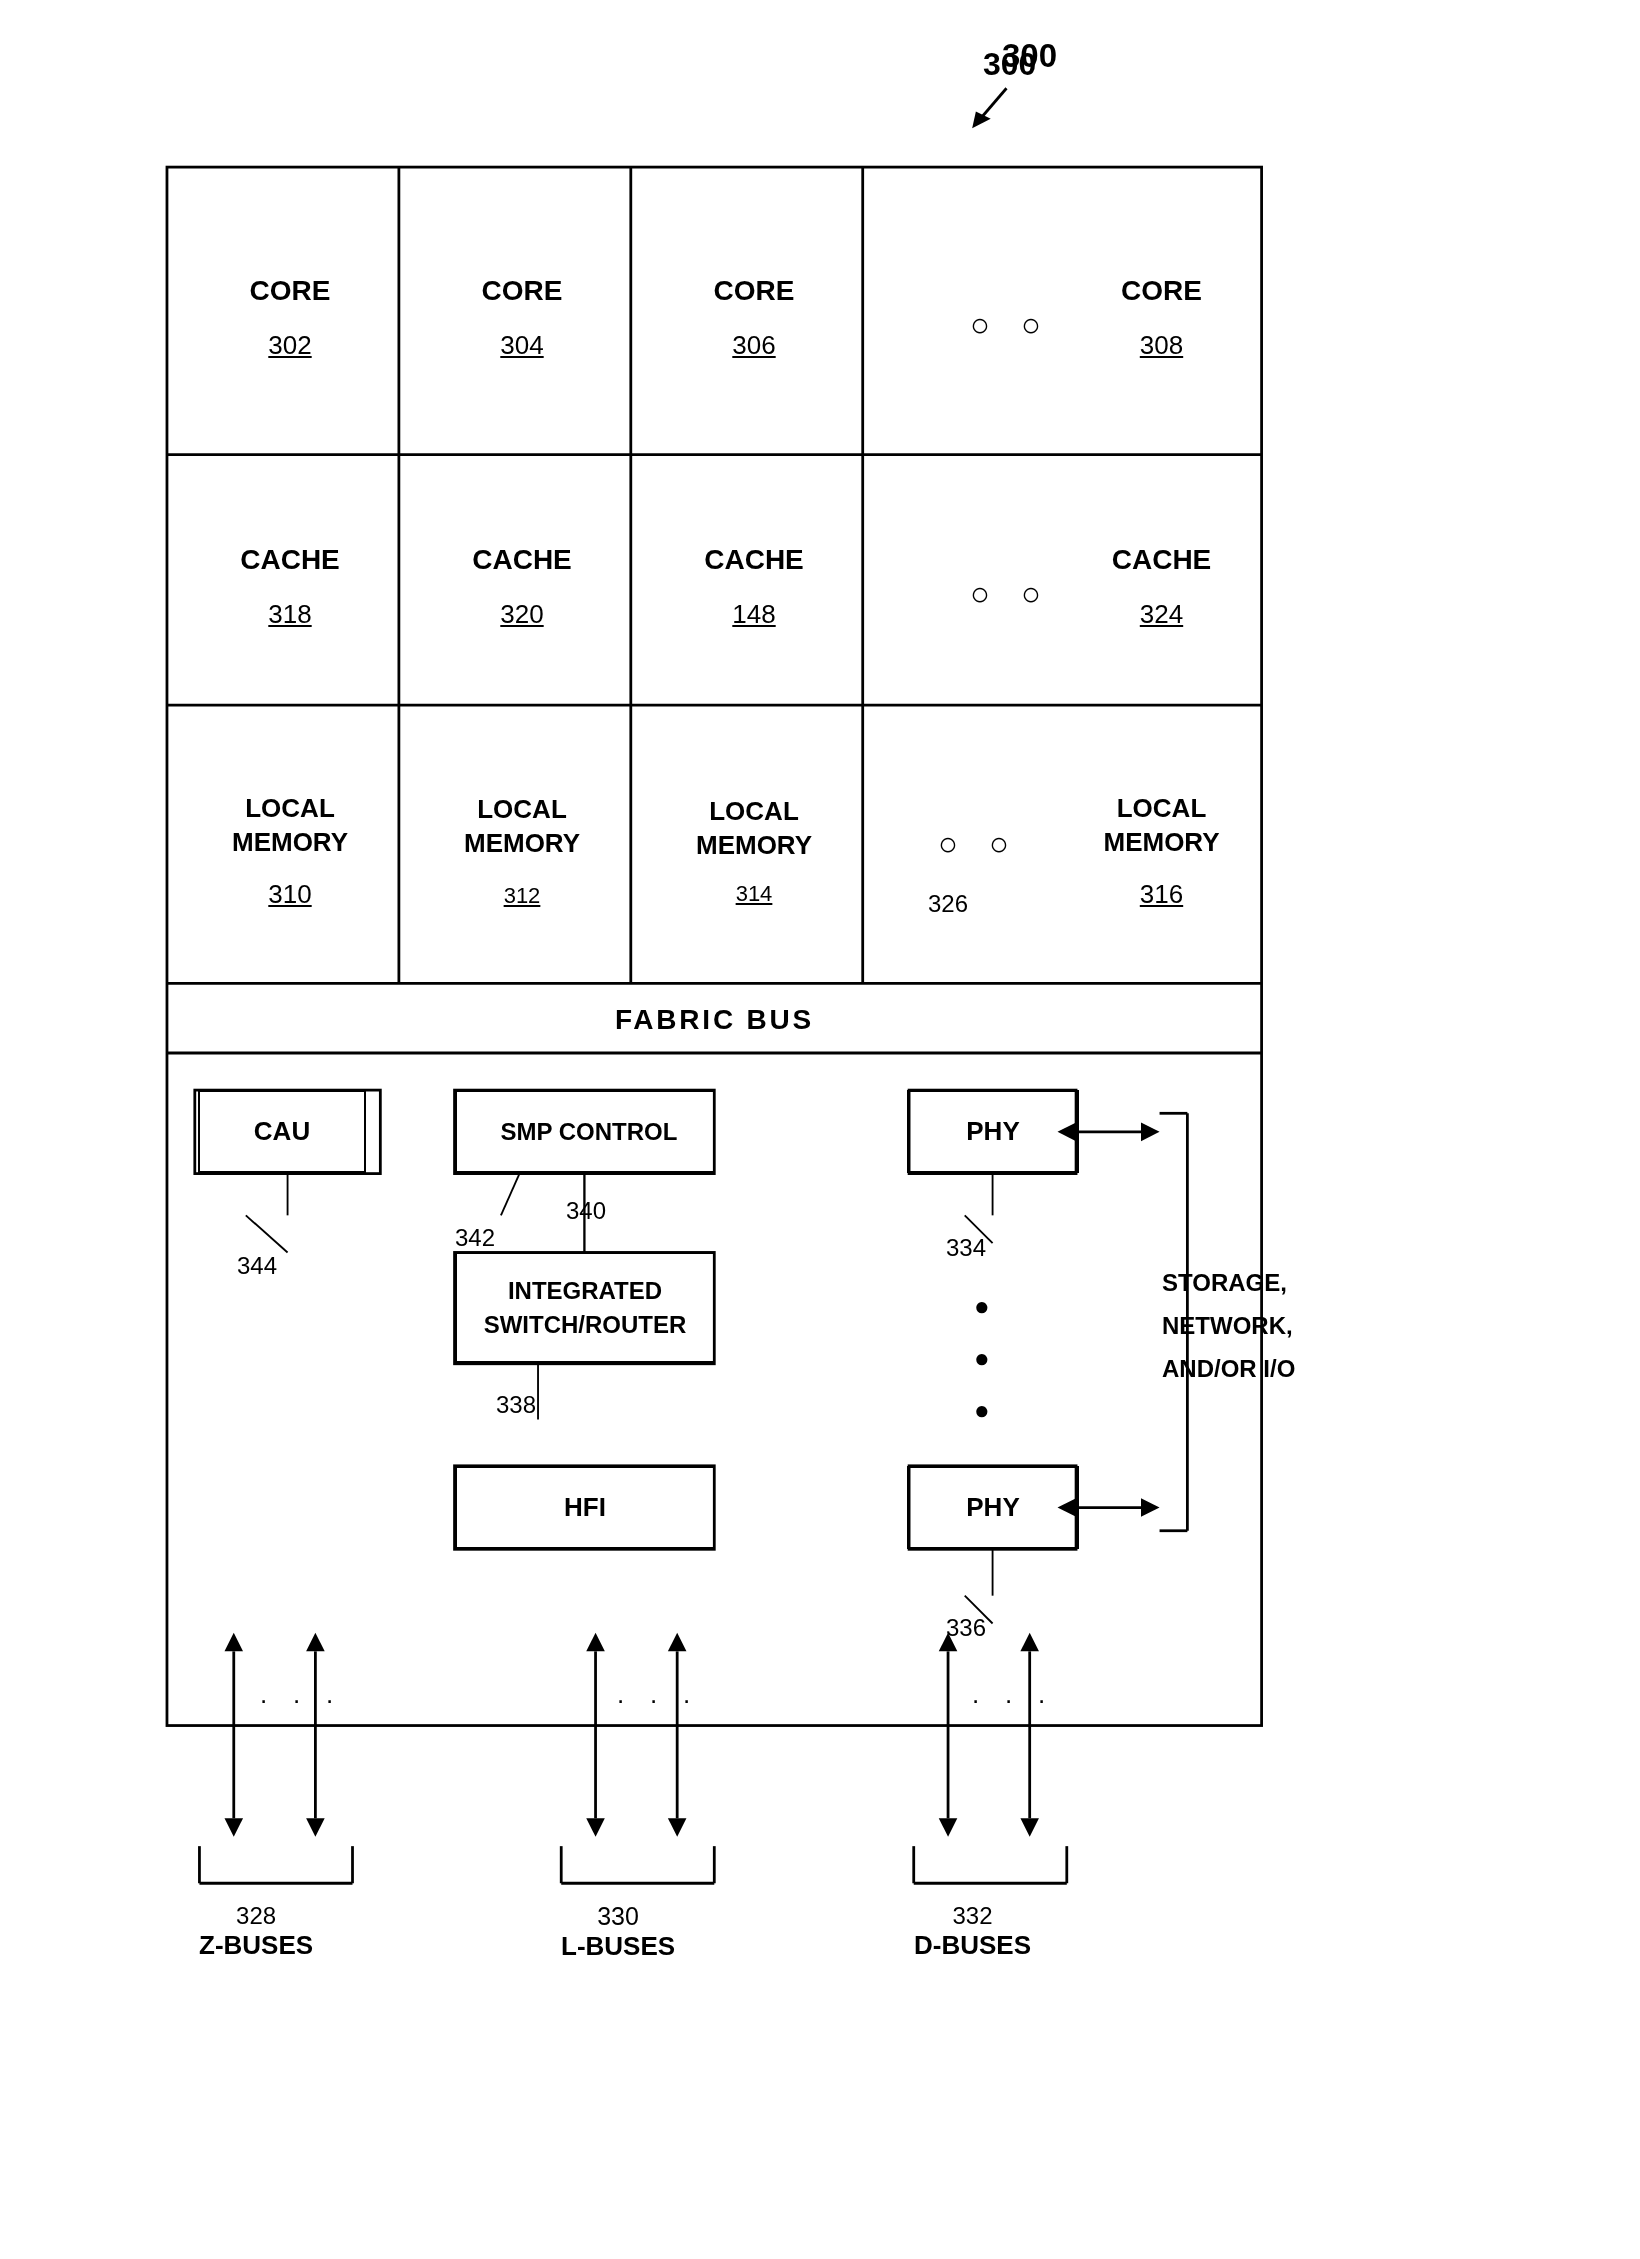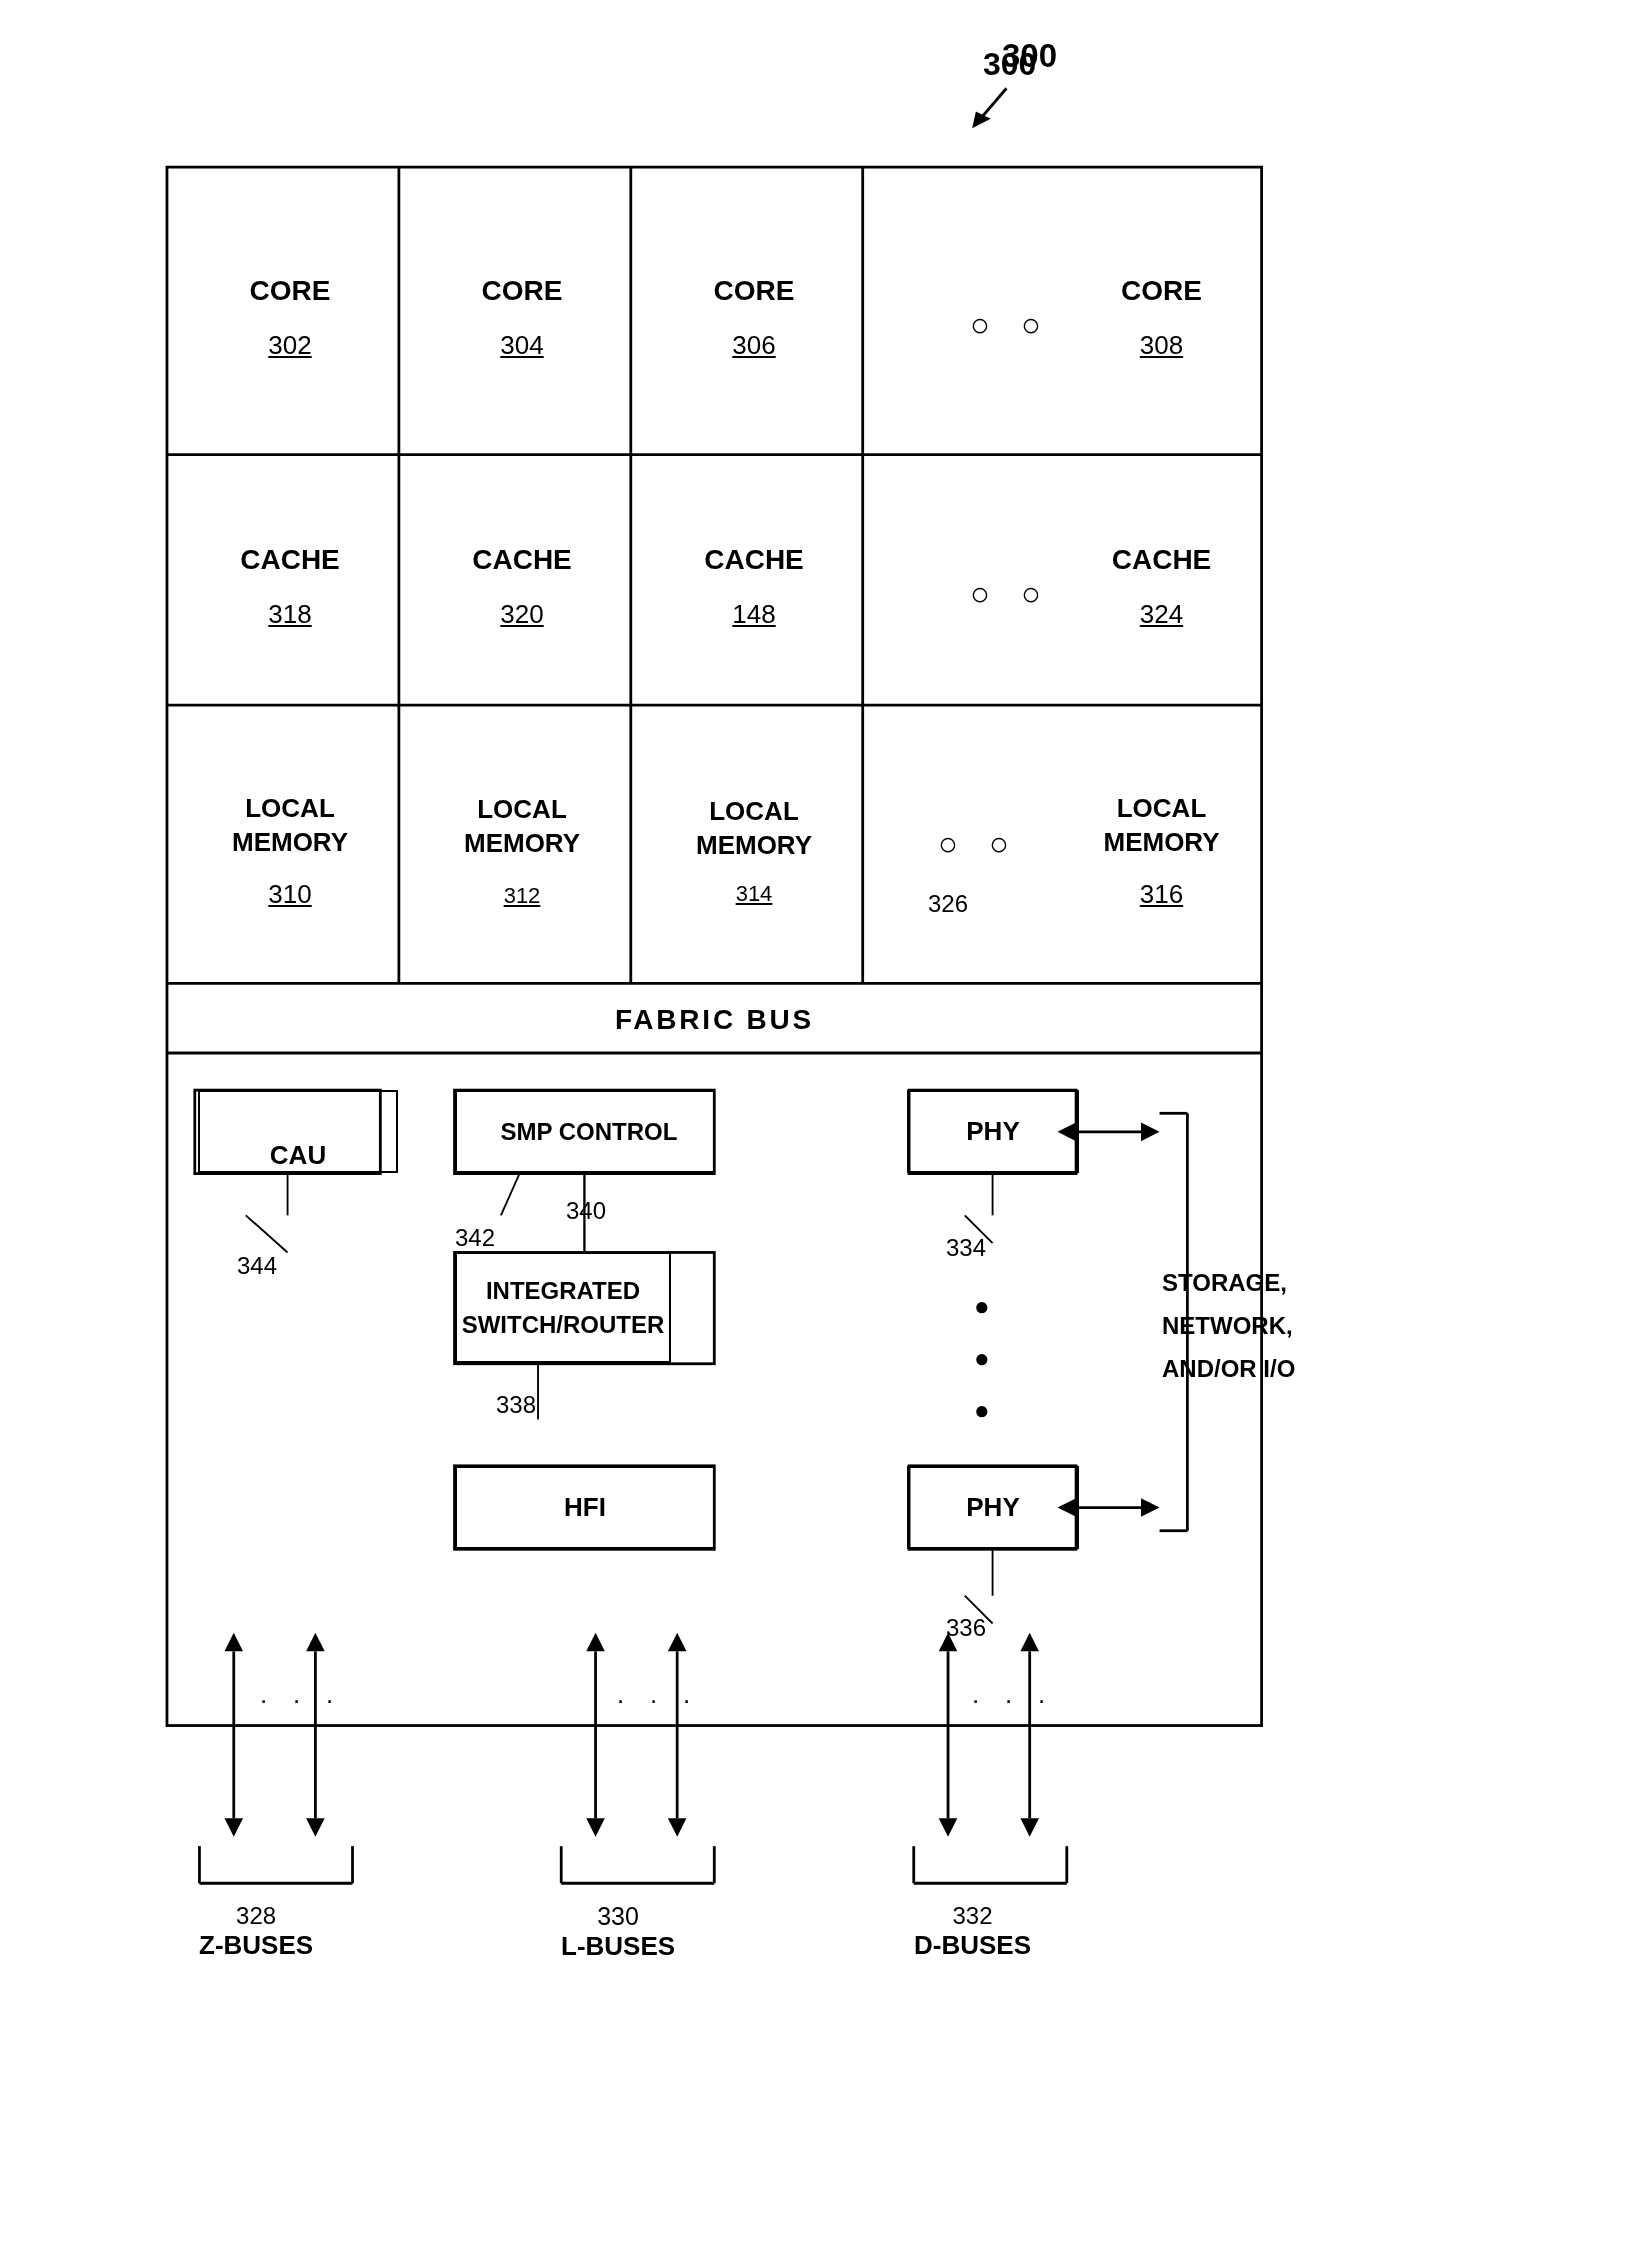--- a/index.html
+++ b/index.html
@@ -224,41 +224,41 @@
 
   <div style="position:absolute; top:719px; left:1062px; width:199px; height:264px; display:flex; flex-direction:column; align-items:center; justify-content:center;">
     <div style="font-size:26px; font-weight:bold; text-align:center; line-height:1.3;">LOCAL<br>MEMORY</div>
     <div style="font-size:26px; text-decoration:underline; margin-top:18.6px;">316</div>
   </div>
 
   <div style="position:absolute; top:986px; left:170px; width:1089px; height:67px; display:flex; align-items:center; justify-content:center;">
     <div style="font-size:28px; font-weight:bold; letter-spacing:2.8px;">FABRIC BUS</div>
   </div>
 
-  <div style="position:absolute; top:1090px; left:198px; width:200px; height:83px; border:2.8px solid #000; display:flex; align-items:flex-end; justify-content:center;">
+  <div style="position:absolute; top:1090px; left:198px; width:168px; height:83px; border:2.8px solid #000; display:flex; align-items:center; justify-content:center;">
     <div style="font-size:26px; font-weight:bold;">CAU</div>
   </div>
 
   <div style="position:absolute; top:1252px; left:237px; font-size:24px;">344</div>
 
   <div style="position:absolute; top:1090px; left:455px; width:260px; height:83px; border:2.8px solid #000; display:flex; align-items:center; justify-content:center;">
     <div style="font-size:24px; font-weight:bold;margin-left:8px;">SMP CONTROL</div>
   </div>
 
   <div style="position:absolute; top:1224px; left:455px; font-size:24px;text-align:center;">342</div>
 
   <div style="position:absolute; top:1197px; left:566px; font-size:24px;">340</div>
 
   <div style="position:absolute; top:1090px; left:907px; width:172px; height:83px; border:2.8px solid #000; display:flex; align-items:center; justify-content:center;">
     <div style="font-size:26px; font-weight:bold;">PHY</div>
   </div>
 
   <div style="position:absolute; top:1234px; left:946px; font-size:24px;">334</div>
 
-  <div style="position:absolute; top:1252px; left:455px; width:216px; height:111px; border:2.8px solid #000; display:flex; align-items:center; justify-content:center; text-align:center;">
+  <div style="position:absolute; top:1252px; left:455px; width:260px; height:111px; border:2.8px solid #000; display:flex; align-items:center; justify-content:center; text-align:center;">
     <div style="font-size:24px; font-weight:bold; line-height:1.4;">INTEGRATED<br>SWITCH/ROUTER</div>
   </div>
 
   <div style="position:absolute; top:1391px; left:496px; font-size:24px;">338</div>
 
   <div style="position:absolute; top:1466px; left:455px; width:260px; height:83px; border:2.8px solid #000; display:flex; align-items:center; justify-content:center;">
     <div style="font-size:26px; font-weight:bold;">HFI</div>
   </div>
 
   <div style="position:absolute; top:1466px; left:907px; width:172px; height:83px; border:2.8px solid #000; display:flex; align-items:center; justify-content:center;">

